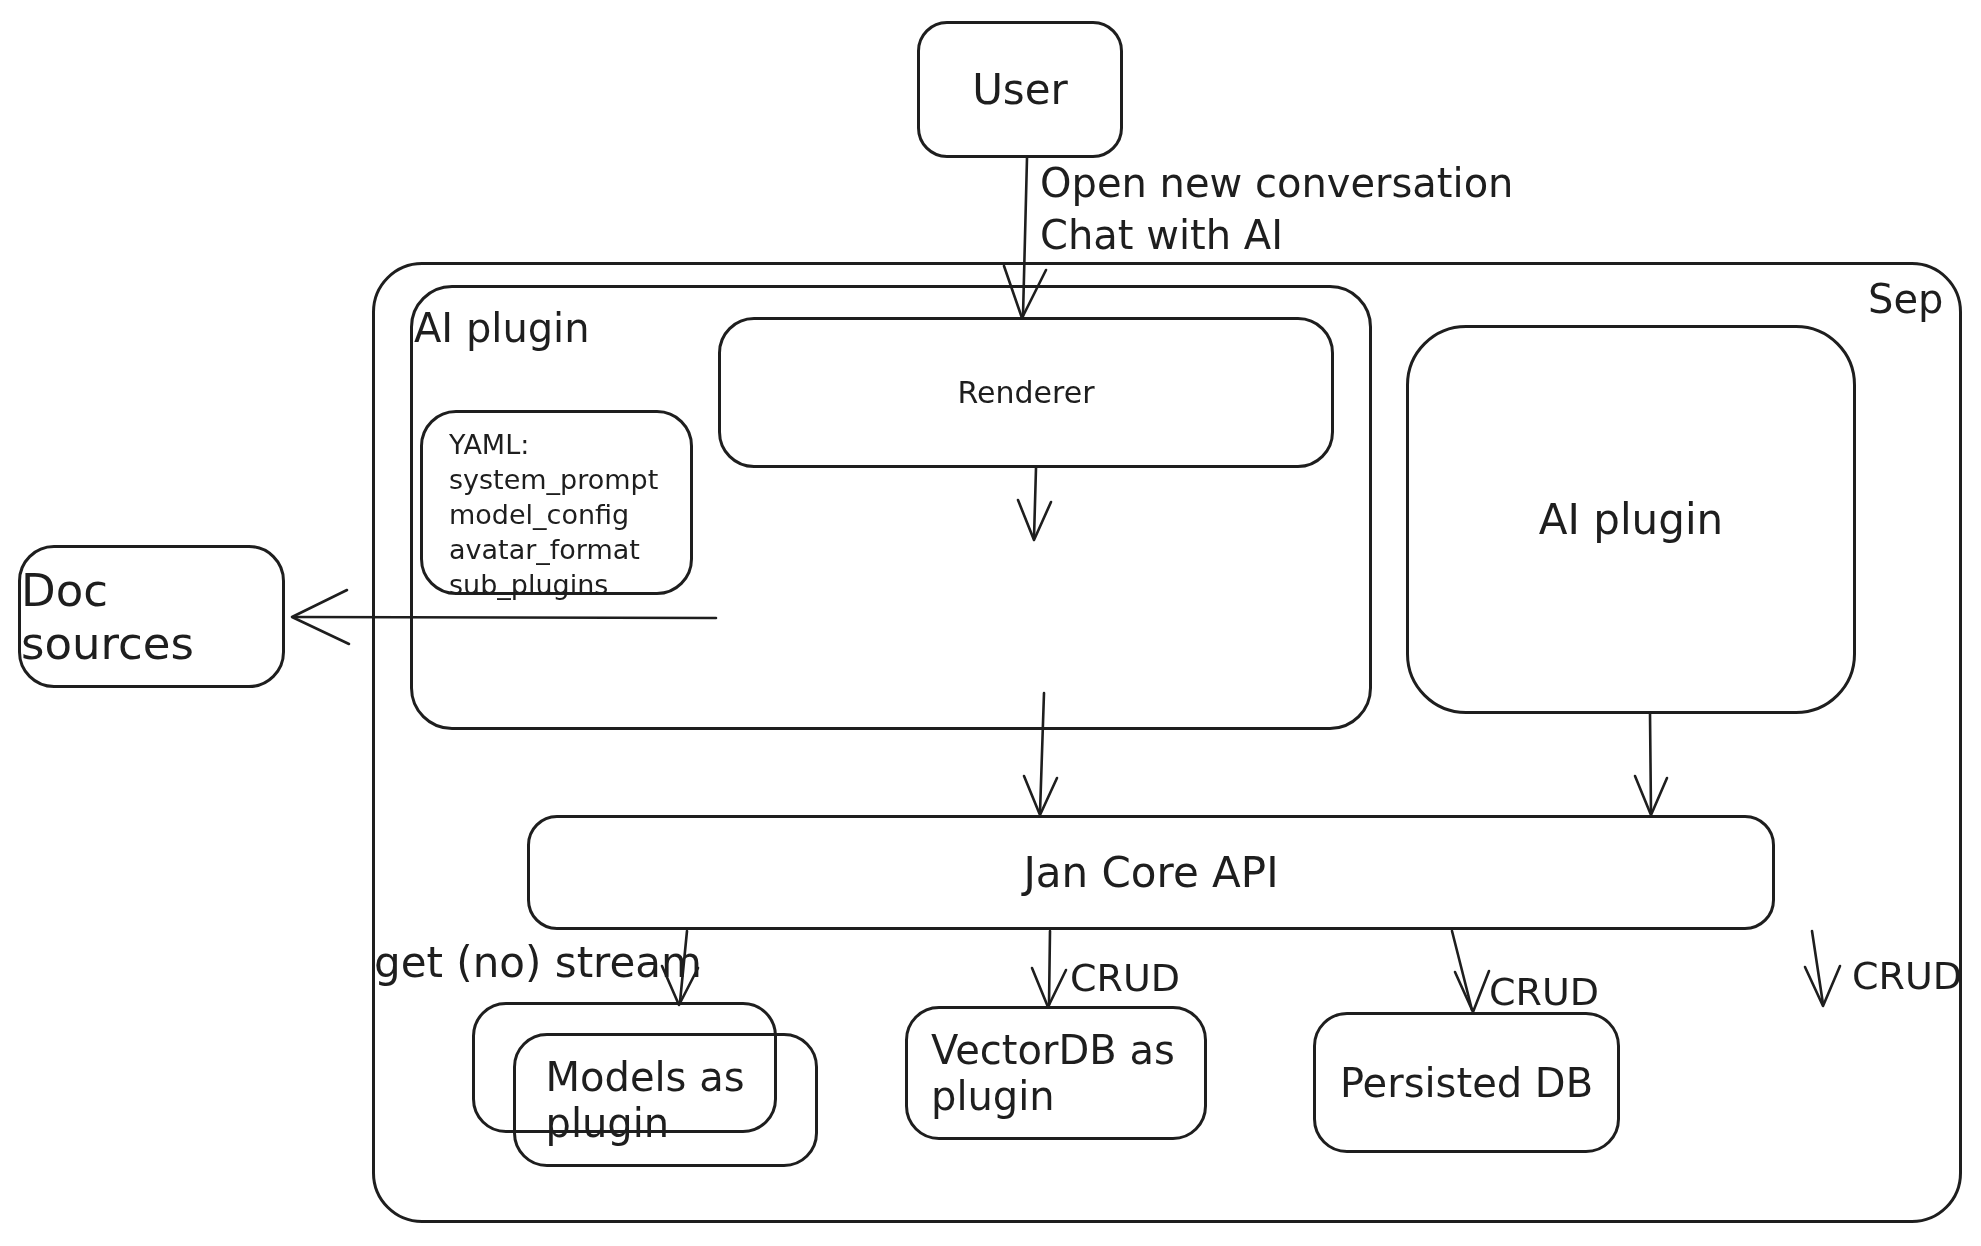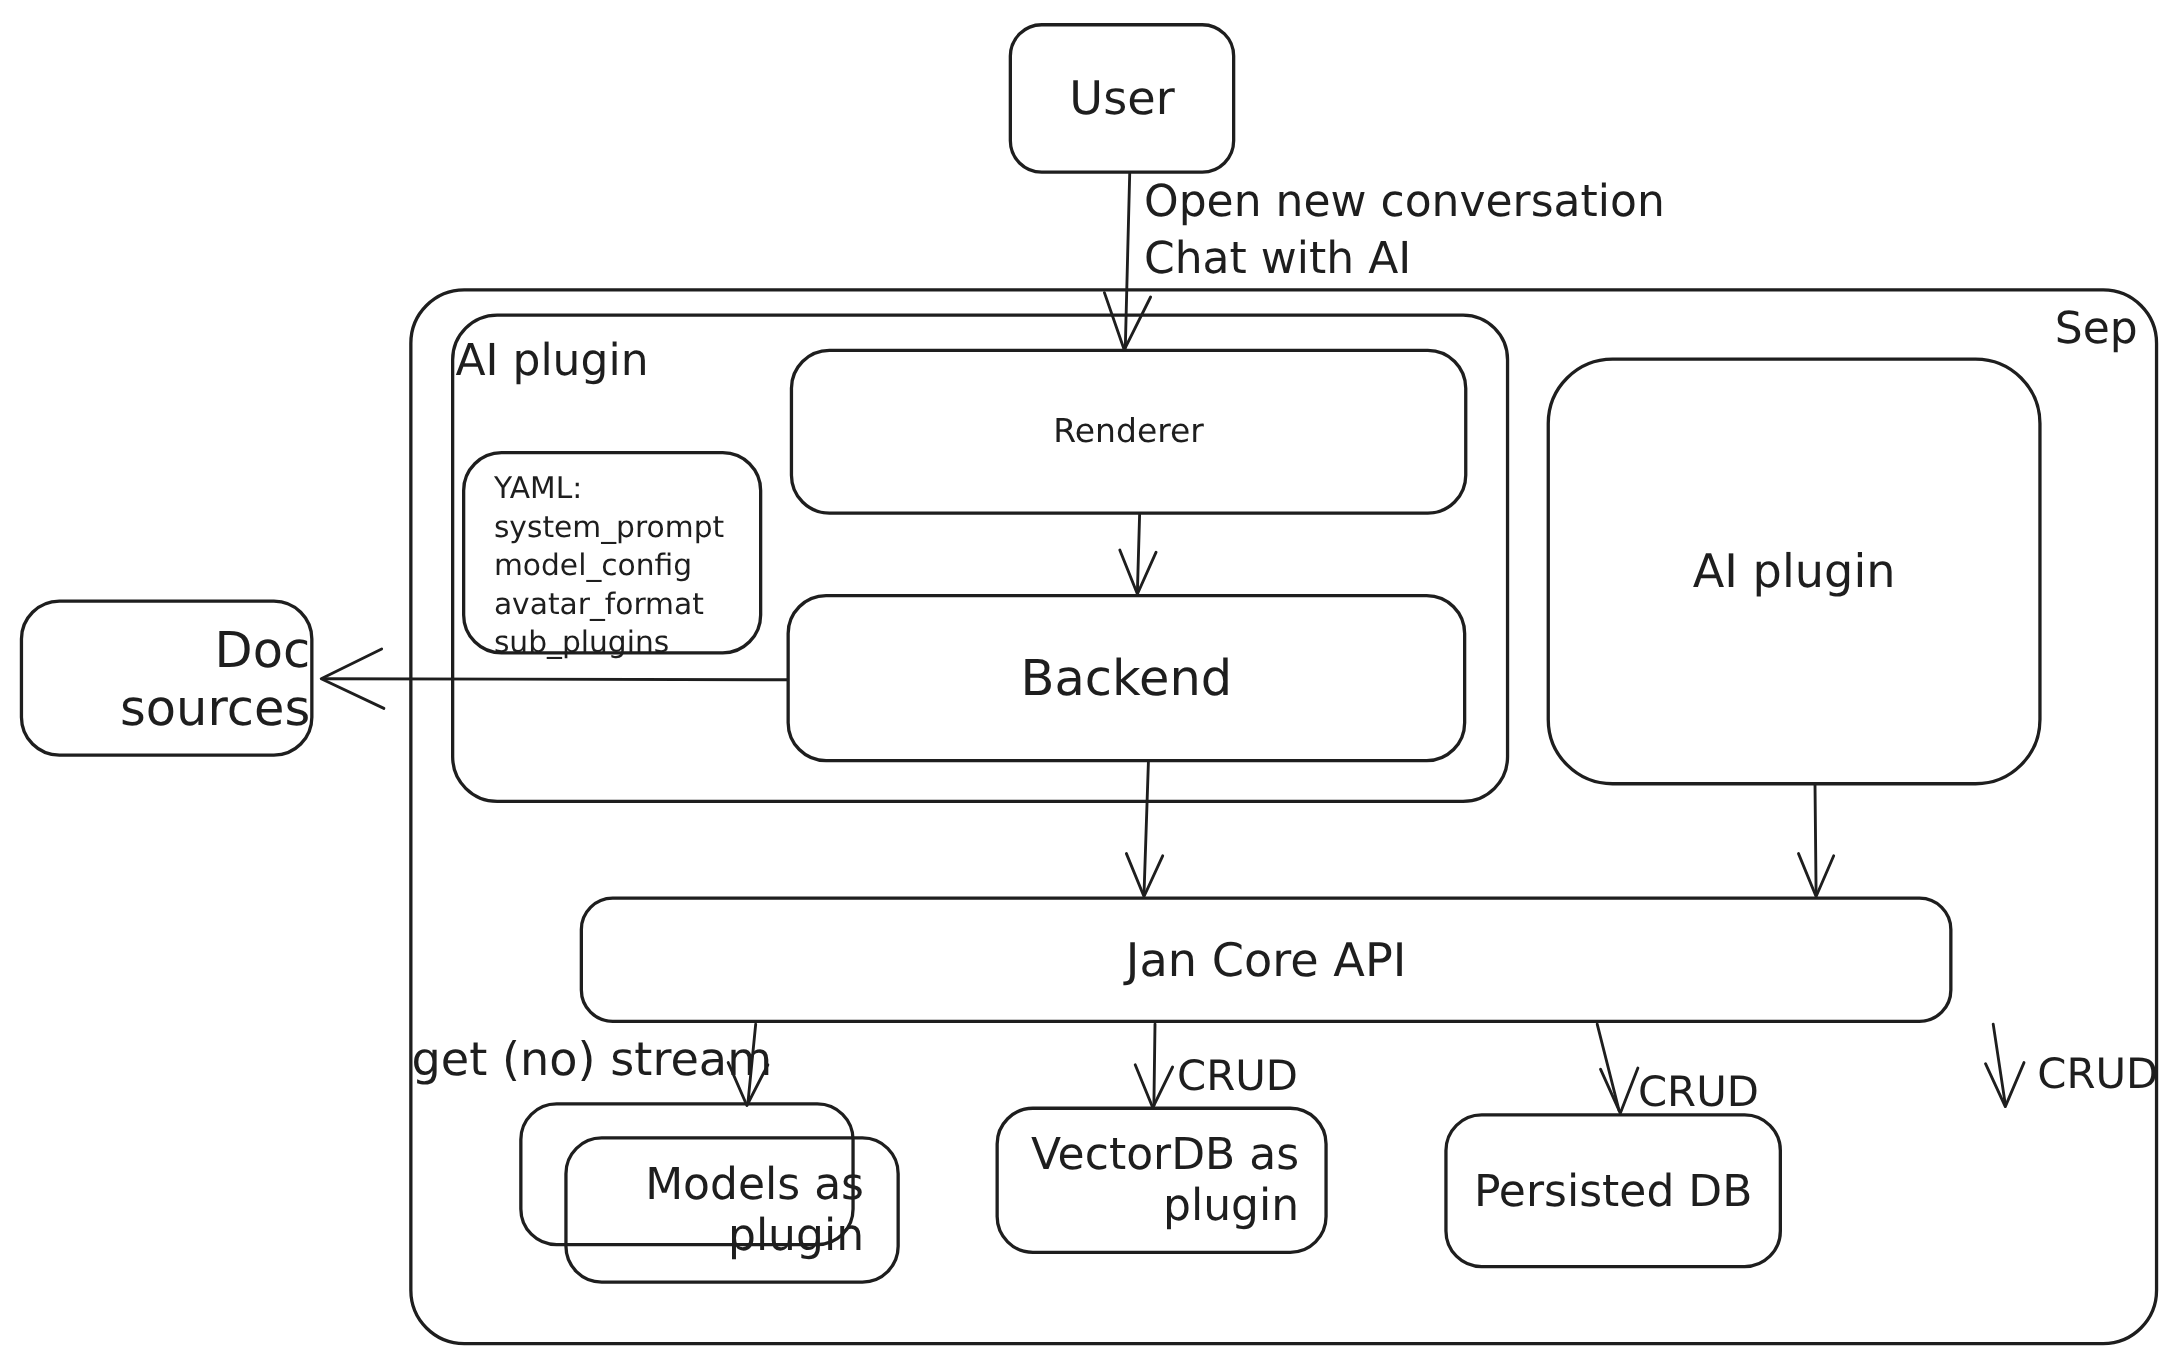--- a/index.html
+++ b/index.html
@@ -8,21 +8,21 @@
   }
   html,body{margin:0;padding:0;background:var(--bg);}
   body{font-family:"DejaVu Sans","Liberation Sans",sans-serif;color:var(--stroke);}
   #canvas{position:relative;width:1981px;height:1246px;background:var(--bg);overflow:hidden;}
 
   .box{
     position:absolute;
     border:3px solid var(--stroke);
     background:transparent;
     display:flex;align-items:center;justify-content:center;
-    text-align:right;
+    text-align:left;
     box-sizing:border-box;
     color:var(--stroke);
   }
   .label{
     position:absolute;
     color:var(--stroke);
     white-space:nowrap;
     z-index:12;
   }
   svg.arrows{
@@ -60,23 +60,20 @@
       <div>model_config</div>
       <div>avatar_format</div>
       <div>sub_plugins</div>
     </div>
   </div>
 
   <div class="box" style="left:718px;top:317px;width:616px;height:151px;border-radius:36px;font-size:30px;">
     <span>Renderer</span>
   </div>
 
-  <div class="box" style="left:715px;top:540px;width:618px;height:153px;border-radius:36px;font-size:45px;">
-    <span>Backend</span>
-  </div>
 
   <div class="box" style="left:1406px;top:325px;width:450px;height:389px;border-radius:60px;font-size:42px;">
     <span>AI plugin</span>
   </div>
 
   <div class="box" style="left:18px;top:545px;width:267px;height:143px;border-radius:36px;font-size:45px;">
     <span>Doc sources</span>
   </div>
 
   <div class="box" style="left:527px;top:815px;width:1248px;height:115px;border-radius:30px;font-size:42px;">

